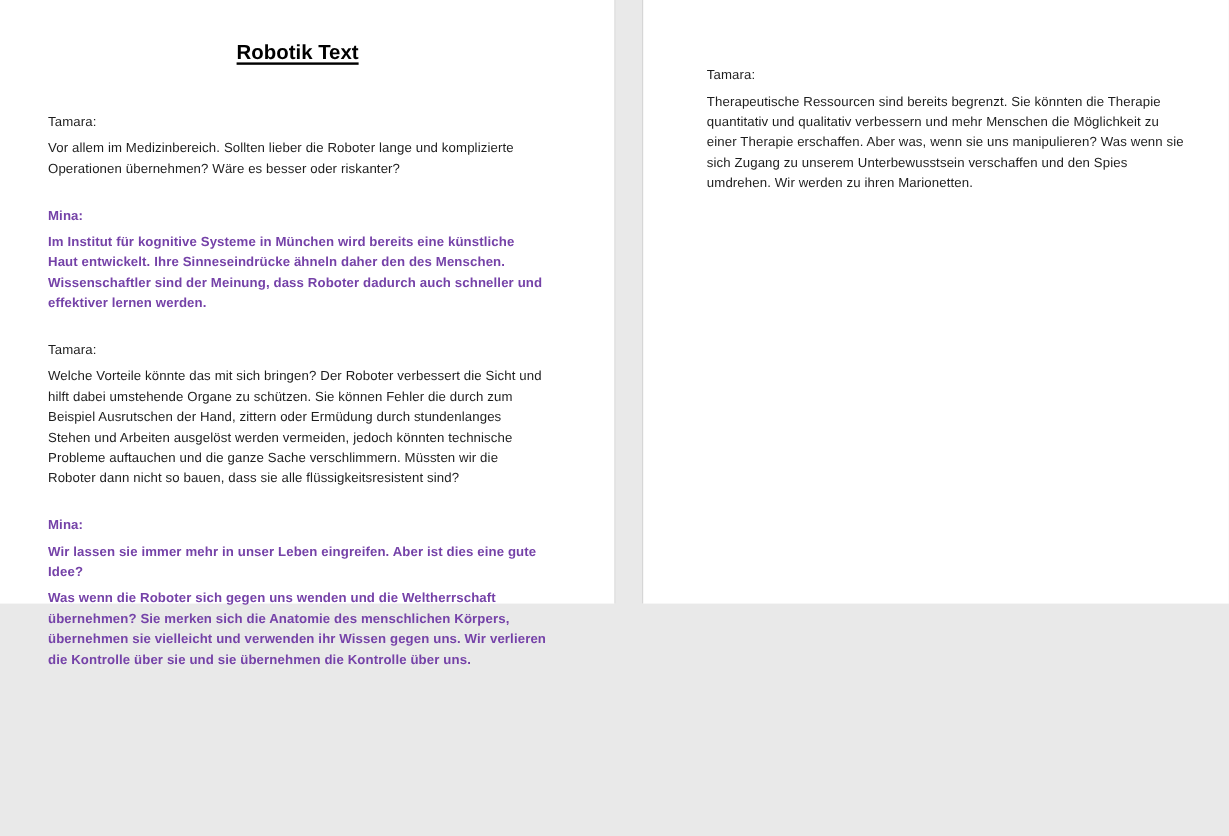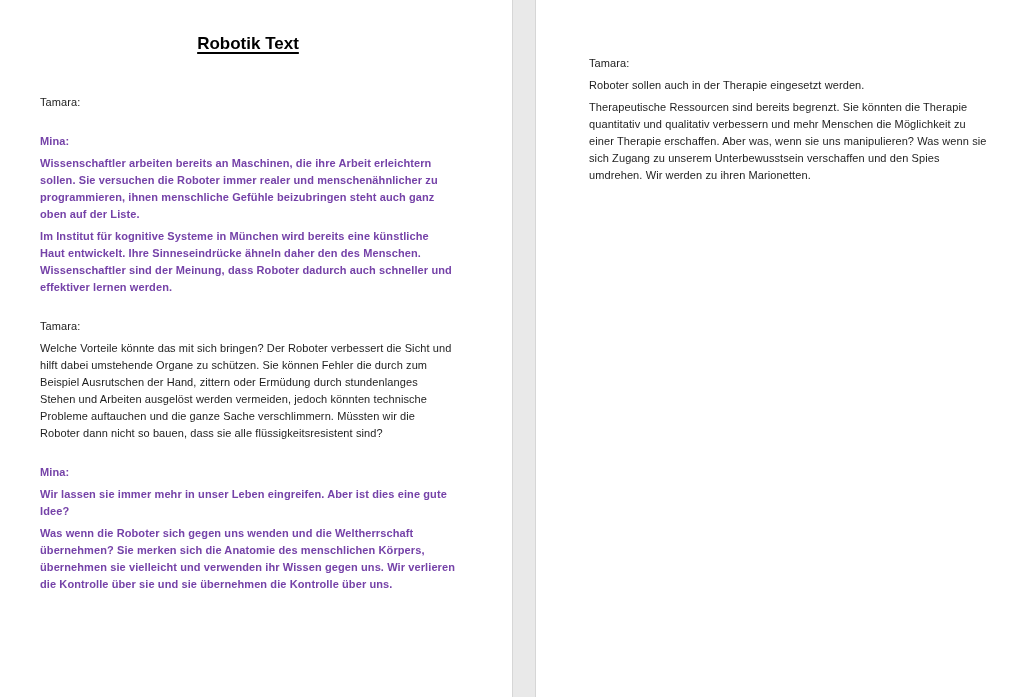--- a/index.html
+++ b/index.html
@@ -11,21 +11,21 @@
     --edge:#d6d6d6;
   }
   *{box-sizing:border-box;}
   html,body{margin:0;padding:0;}
   body{
     width:1024px;height:697px;
     background:var(--app-bg);
     font-family:"Liberation Sans", sans-serif;
     overflow:hidden;
   }
-  .canvas{position:relative;width:1024px;height:697px;}
+  .canvas{position:relative;width:1024px;height:503px;}
   .page{
     position:absolute;top:0;bottom:0;
     background:var(--page-bg);
   }
   .page-left{left:0;width:513px;border-right:1px solid var(--edge);}
   .page-right{left:535px;width:489px;border-left:1px solid var(--edge);}
   .page-inner{height:100%;}
   .page-left .page-inner{padding:33px 56px 0 40px;}
   .page-right .page-inner{padding:55px 36px 0 53px;}
   .doc-title{
@@ -65,43 +65,42 @@
 </head>
 <body>
 
 <div class="canvas">
   <div class="page page-left">
     <div class="page-inner">
       <h1 class="doc-title"><span>Robotik Text</span></h1>
       <div id="left-blocks">
           <div class="block">
             <p class="para speaker">Tamara:</p>
+            <p class="para"><span>Vor allem im Medizinbereich. Sollten lieber die Roboter lange und komplizierte Operationen übernehmen? Wäre es besser oder riskanter?</span></p>
           </div>
           <div class="block purple">
             <p class="para speaker">Mina:</p>
-            <p class="para"><span>Wissenschaftler arbeiten bereits an Maschinen, die ihre Arbeit erleichtern sollen. Sie versuchen die Roboter immer realer und menschenähnlicher zu programmieren, ihnen menschliche Gefühle beizubringen steht auch ganz oben auf der Liste.</span></p>
             <p class="para"><span>Im Institut für kognitive Systeme in München wird bereits eine künstliche Haut entwickelt. Ihre Sinneseindrücke ähneln daher den des Menschen. Wissenschaftler sind der Meinung, dass Roboter dadurch auch schneller und effektiver lernen werden.</span></p>
           </div>
           <div class="block">
             <p class="para speaker">Tamara:</p>
             <p class="para"><span>Welche Vorteile könnte das mit sich bringen? Der Roboter verbessert die Sicht und hilft dabei umstehende Organe zu schützen. Sie können Fehler die durch zum Beispiel Ausrutschen der Hand, zittern oder Ermüdung durch stundenlanges Stehen und Arbeiten ausgelöst werden vermeiden, jedoch könnten technische Probleme auftauchen und die ganze Sache verschlimmern. Müssten wir die Roboter dann nicht so bauen, dass sie alle flüssigkeitsresistent sind?</span></p>
           </div>
           <div class="block purple">
             <p class="para speaker">Mina:</p>
             <p class="para"><span>Wir lassen sie immer mehr in unser Leben eingreifen. Aber ist dies eine gute Idee?</span></p>
             <p class="para"><span>Was wenn die Roboter sich gegen uns wenden und die Weltherrschaft übernehmen? Sie merken sich die Anatomie des menschlichen Körpers, übernehmen sie vielleicht und verwenden ihr Wissen gegen uns. Wir verlieren die Kontrolle über sie und sie übernehmen die Kontrolle über uns.</span></p>
           </div>
         </div>
     </div>
   </div>
 
   <div class="page page-right">
     <div class="page-inner">
       <div id="right-blocks">
           <div class="block">
             <p class="para speaker">Tamara:</p>
-            <p class="para"><span>Roboter sollen auch in der Therapie eingesetzt werden.</span></p>
             <p class="para"><span>Therapeutische Ressourcen sind bereits begrenzt. Sie könnten die Therapie quantitativ und qualitativ verbessern und mehr Menschen die Möglichkeit zu einer Therapie erschaffen. Aber was, wenn sie uns manipulieren? Was wenn sie sich Zugang zu unserem Unterbewusstsein verschaffen und den Spies umdrehen. Wir werden zu ihren Marionetten.</span></p>
           </div>
         </div>
     </div>
   </div>
 </div>
 
 </body></html>

